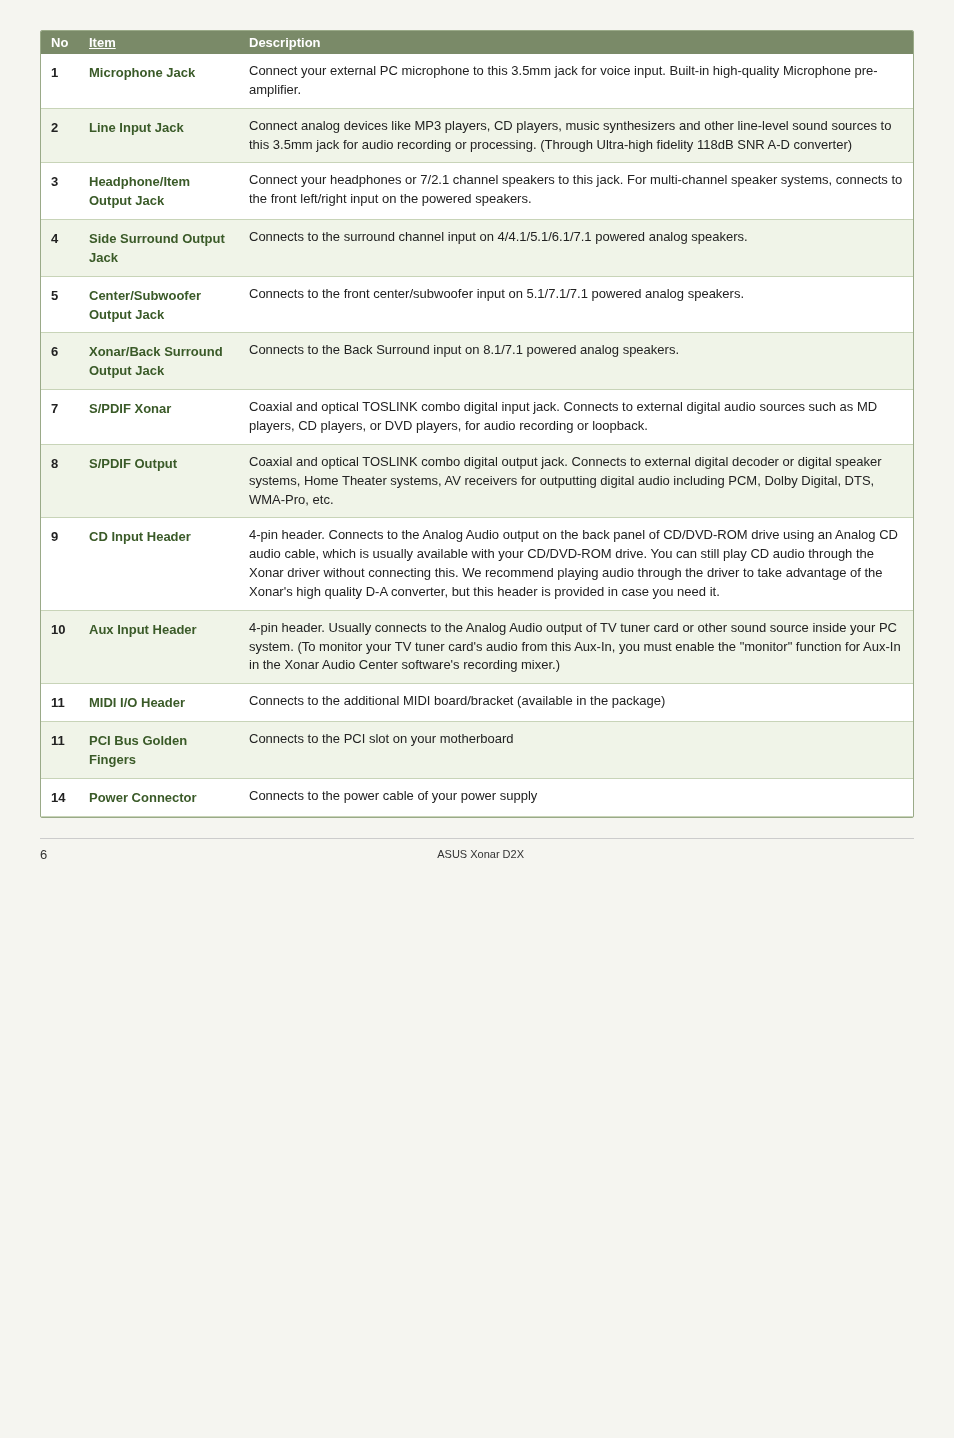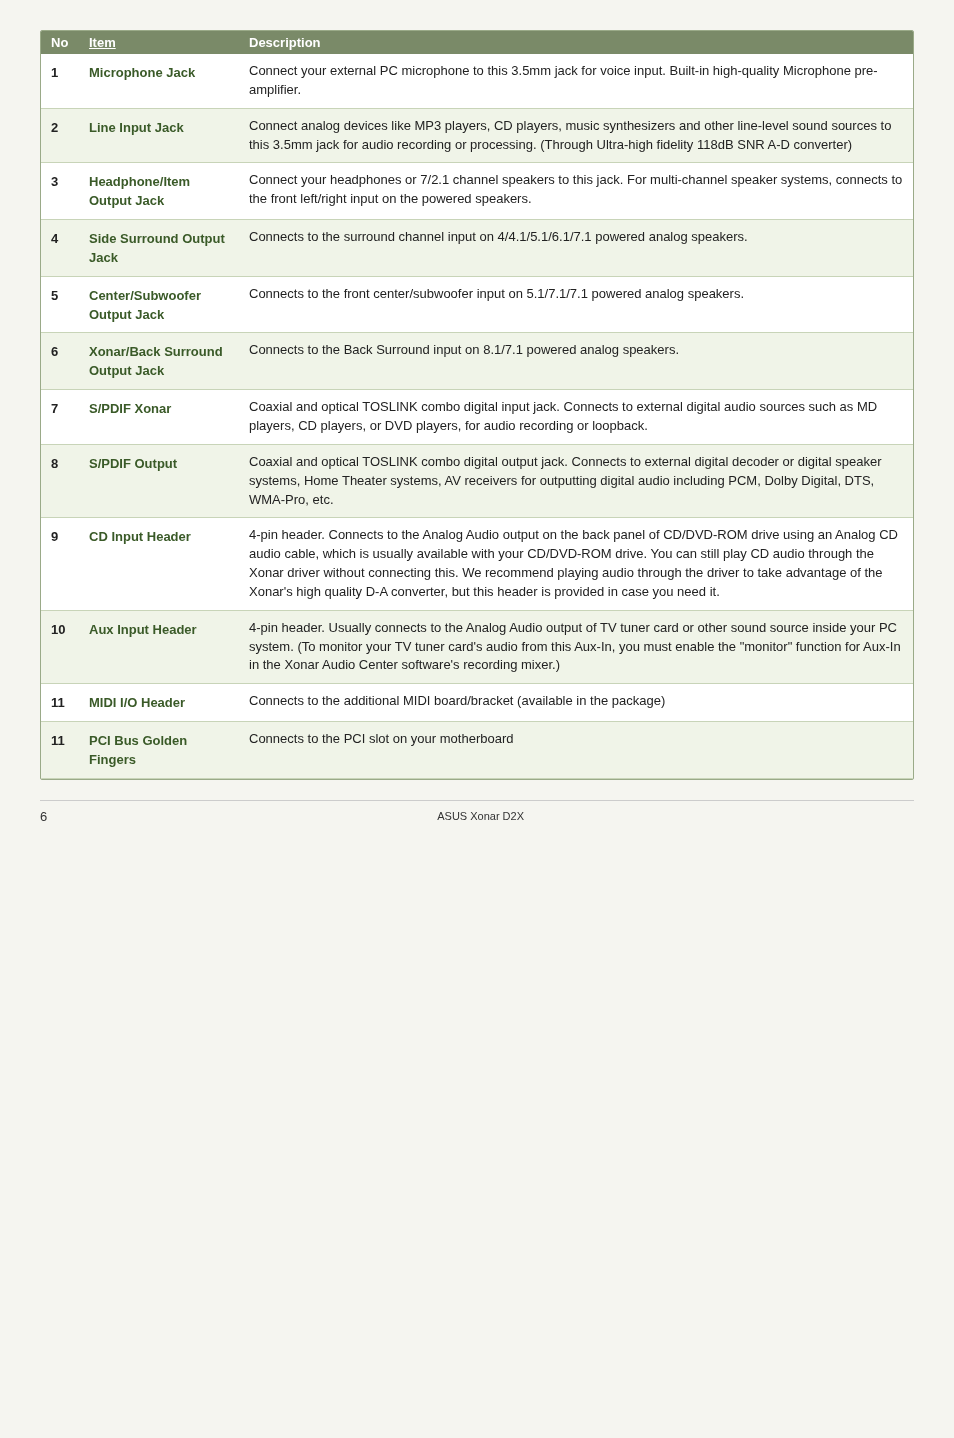--- a/index.html
+++ b/index.html
@@ -146,20 +146,25 @@
           <tr>
             <td>11</td>
             <td>MIDI I/O Header</td>
             <td>Connects to the additional MIDI board/bracket (available in the package)</td>
           </tr>
           <tr>
             <td>11</td>
             <td>PCI Bus Golden Fingers</td>
             <td>Connects to the PCI slot on your motherboard</td>
           </tr>
+          <tr>
+            <td>14</td>
+            <td>Power Connector</td>
+            <td>Connects to the power cable of your power supply</td>
+          </tr>
         </tbody>
     </table>
   </div>
 
   <div class="footer">
     <span class="footer-page">6</span>
     <span class="footer-title">ASUS Xonar D2X</span>
   </div>
 </div>
 

